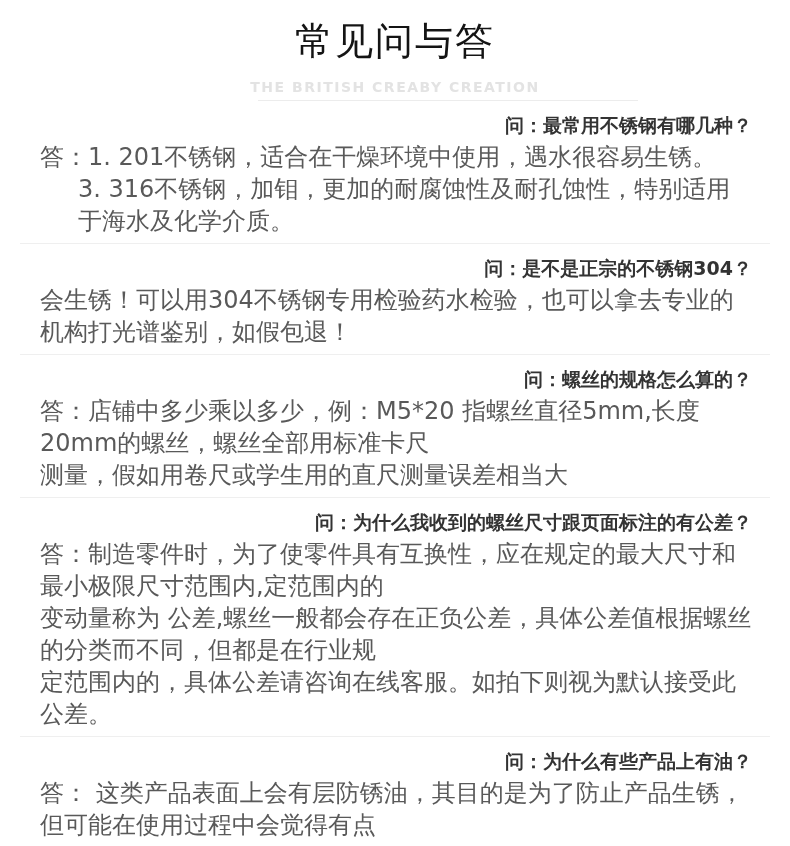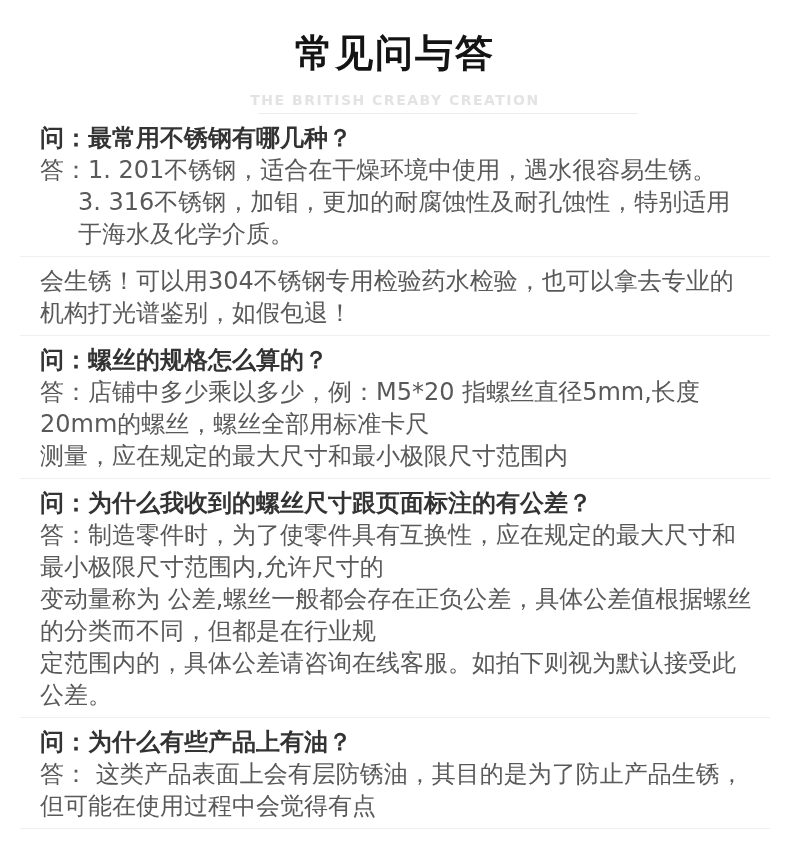--- a/index.html
+++ b/index.html
@@ -12,25 +12,25 @@
     width: 790px;
     min-height: 846px;
     background: #ffffff;
   }
   .header {
     text-align: center;
     padding-top: 14px;
   }
   .title {
     font-size: 38px;
-    font-weight: bold;
+    font-weight: normal;
     color: #141414;
     line-height: 46px;
     letter-spacing: 2px;
-    margin: 16px;
+    margin: 4px;
   }
   .watermark {
     font-size: 14px;
     font-weight: bold;
     color: #e3e3e3;
     letter-spacing: 1.5px;
     line-height: 17px;
     margin-top: 15px;
     text-align: center;
   }
@@ -39,24 +39,25 @@
     height: 1px;
     background: #ececec;
     margin: 4px 0 0 258px;
   }
   .qa {
     margin: 0 20px;
     padding: 8px 18px 6px 20px;
     border-bottom: 1px solid #efefef;
   }
   .question {
-    font-size: 24px;
+    font-size: 19px;
     font-weight: bold;
     color: #333333;
     line-height: 32px;
+    text-align: right;
   }
   .answer-line {
     font-size: 24px;
     color: #595959;
     line-height: 32px;
   }
   .answer-line.indent {
     padding-left: 38px;
   }
 </style>
@@ -73,37 +74,38 @@
 
   <section class="qa">
     <div class="question">问：最常用不锈钢有哪几种？</div>
     <div class="answer">
       <div class="answer-line">答：1. 201不锈钢，适合在干燥环境中使用，遇水很容易生锈。</div>
       <div class="answer-line indent">3. 316不锈钢，加钼，更加的耐腐蚀性及耐孔蚀性，特别适用于海水及化学介质。</div>
     </div>
   </section>
 
   <section class="qa">
+    <div class="question">问：是不是正宗的不锈钢304？</div>
     <div class="answer">
       <div class="answer-line">会生锈！可以用304不锈钢专用检验药水检验，也可以拿去专业的机构打光谱鉴别，如假包退！</div>
     </div>
   </section>
 
   <section class="qa">
     <div class="question">问：螺丝的规格怎么算的？</div>
     <div class="answer">
       <div class="answer-line">答：店铺中多少乘以多少，例：M5*20 指螺丝直径5mm,长度20mm的螺丝，螺丝全部用标准卡尺</div>
-      <div class="answer-line">测量，应在规定的最大尺寸和最小极限尺寸范围内</div>
+      <div class="answer-line">测量，假如用卷尺或学生用的直尺测量误差相当大</div>
     </div>
   </section>
 
   <section class="qa">
     <div class="question">问：为什么我收到的螺丝尺寸跟页面标注的有公差？</div>
     <div class="answer">
-      <div class="answer-line">答：制造零件时，为了使零件具有互换性，应在规定的最大尺寸和最小极限尺寸范围内,允许尺寸的</div>
+      <div class="answer-line">答：制造零件时，为了使零件具有互换性，应在规定的最大尺寸和最小极限尺寸范围内,定范围内的</div>
       <div class="answer-line">变动量称为 公差,螺丝一般都会存在正负公差，具体公差值根据螺丝的分类而不同，但都是在行业规</div>
       <div class="answer-line">定范围内的，具体公差请咨询在线客服。如拍下则视为默认接受此公差。</div>
     </div>
   </section>
 
   <section class="qa">
     <div class="question">问：为什么有些产品上有油？</div>
     <div class="answer">
       <div class="answer-line">答： 这类产品表面上会有层防锈油，其目的是为了防止产品生锈，但可能在使用过程中会觉得有点</div>
 

